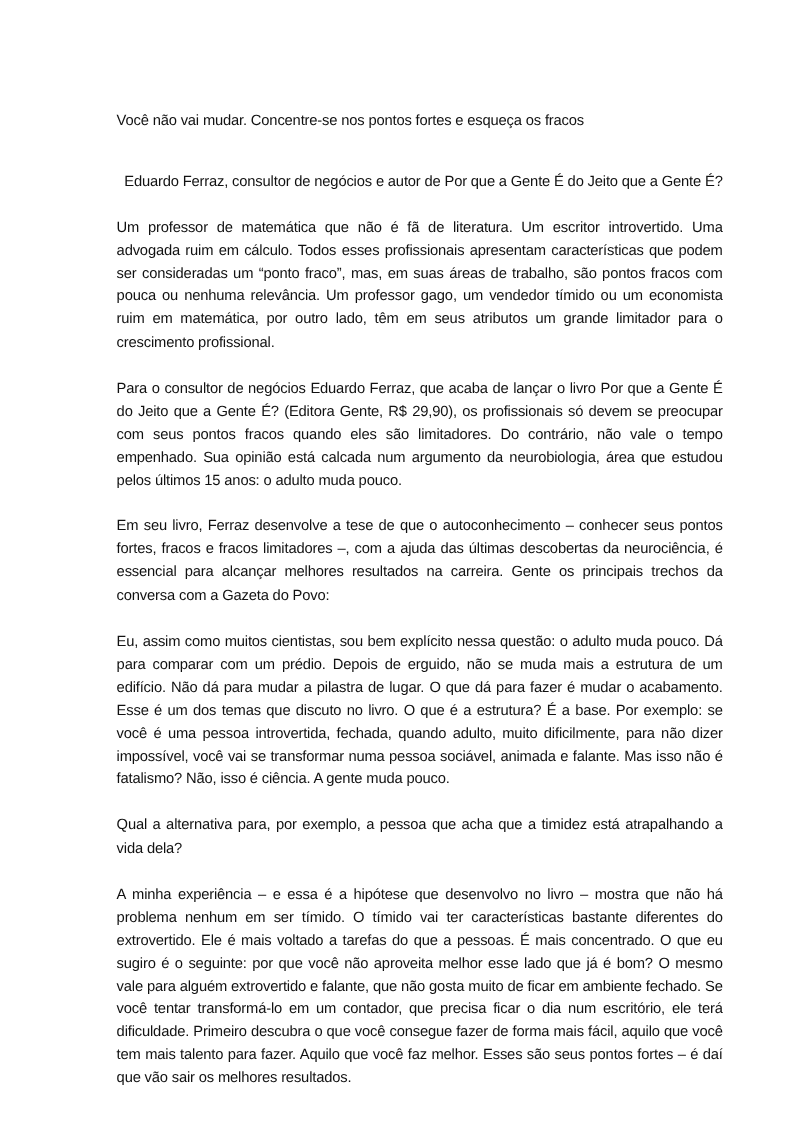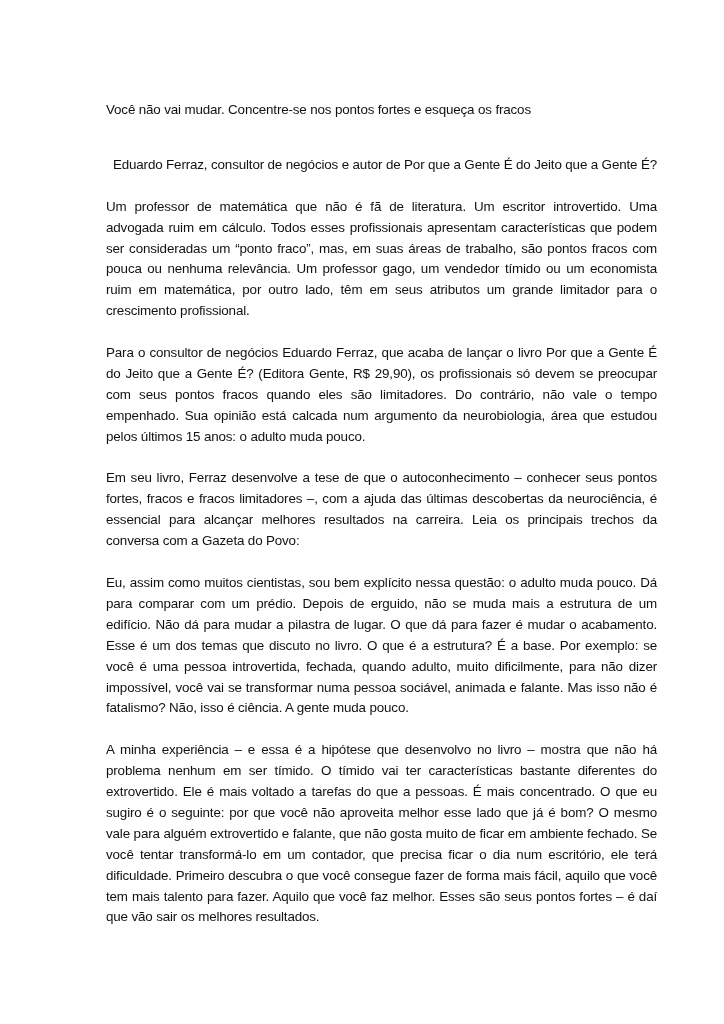--- a/index.html
+++ b/index.html
@@ -20,17 +20,18 @@
   .page p.left { text-align: right; }
 </style>
 </head>
 <body>
 
 <div class="page">
   <p class="title">Você não vai mudar. Concentre-se nos pontos fortes e esqueça os fracos</p>
   <p class="left">Eduardo Ferraz, consultor de negócios e autor de Por que a Gente É do Jeito que a Gente É?</p>
   <p>Um professor de matemática que não é fã de literatura. Um escritor introvertido. Uma advogada ruim em cálculo. Todos esses profissionais apresentam características que podem ser consideradas um “ponto fraco”, mas, em suas áreas de trabalho, são pontos fracos com pouca ou nenhuma relevância. Um professor gago, um vendedor tímido ou um economista ruim em matemática, por outro lado, têm em seus atributos um grande limitador para o crescimento profissional.</p>
   <p>Para o consultor de negócios Eduardo Ferraz, que acaba de lançar o livro Por que a Gente É do Jeito que a Gente É? (Editora Gente, R$ 29,90), os profissionais só devem se preocupar com seus pontos fracos quando eles são limitadores. Do contrário, não vale o tempo empenhado. Sua opinião está calcada num argumento da neurobiologia, área que estudou pelos últimos 15 anos: o adulto muda pouco.</p>
-  <p>Em seu livro, Ferraz desenvolve a tese de que o autoconhecimento – conhecer seus pontos fortes, fracos e fracos limitadores –, com a ajuda das últimas descobertas da neurociência, é essencial para alcançar melhores resultados na carreira. Leia os principais trechos da conversa com a Gazeta do Povo:</p>
+  <p>Em seu livro, Ferraz desenvolve a tese de que o autoconhecimento – conhecer seus pontos fortes, fracos e fracos limitadores –, com a ajuda das últimas descobertas da neurociência, é essencial para alcançar melhores resultados na carreira. Gente os principais trechos da conversa com a Gazeta do Povo:</p>
   <p>Eu, assim como muitos cientistas, sou bem explícito nessa questão: o adulto muda pouco. Dá para comparar com um prédio. Depois de erguido, não se muda mais a estrutura de um edifício. Não dá para mudar a pilastra de lugar. O que dá para fazer é mudar o acabamento. Esse é um dos temas que discuto no livro. O que é a estrutura? É a base. Por exemplo: se você é uma pessoa introvertida, fechada, quando adulto, muito dificilmente, para não dizer impossível, você vai se transformar numa pessoa sociável, animada e falante. Mas isso não é fatalismo? Não, isso é ciência. A gente muda pouco.</p>
+  <p>Qual a alternativa para, por exemplo, a pessoa que acha que a timidez está atrapalhando a vida dela?</p>
   <p>A minha experiência – e essa é a hipótese que desenvolvo no livro – mostra que não há problema nenhum em ser tímido. O tímido vai ter características bastante diferentes do extrovertido. Ele é mais voltado a tarefas do que a pessoas. É mais concentrado. O que eu sugiro é o seguinte: por que você não aproveita melhor esse lado que já é bom? O mesmo vale para alguém extrovertido e falante, que não gosta muito de ficar em ambiente fechado. Se você tentar transformá-lo em um contador, que precisa ficar o dia num escritório, ele terá dificuldade. Primeiro descubra o que você consegue fazer de forma mais fácil, aquilo que você tem mais talento para fazer. Aquilo que você faz melhor. Esses são seus pontos fortes – é daí que vão sair os melhores resultados.</p>
 
 </div>
 
 </body></html>

